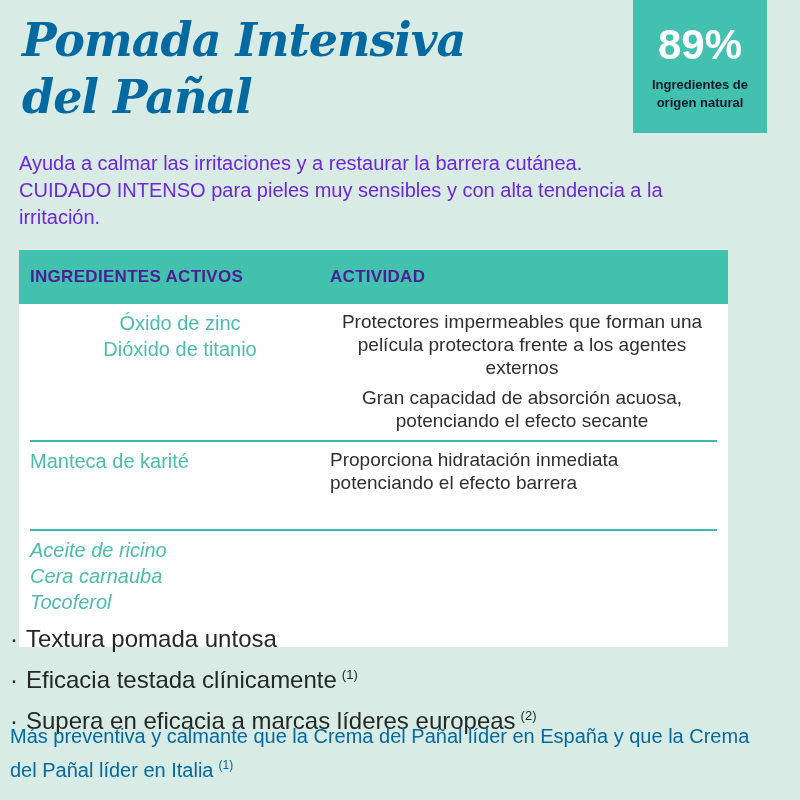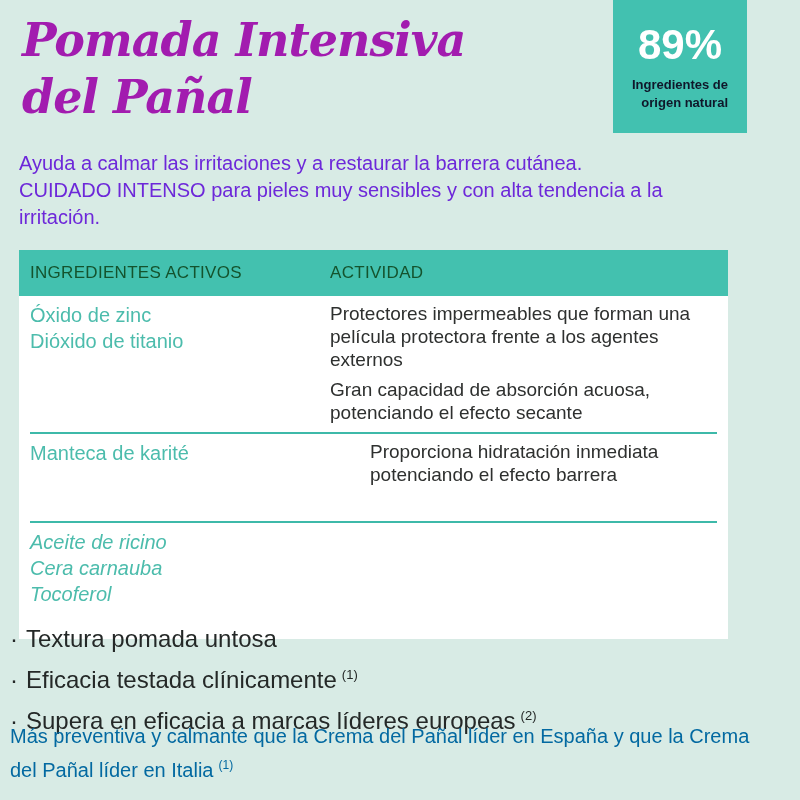--- a/index.html
+++ b/index.html
@@ -11,59 +11,59 @@
     overflow: hidden;
   }
   .canvas { position: relative; width: 800px; height: 800px; }
 
   
   .title {
     position: absolute; left: 22px; top: 12px;
     font-family: "DejaVu Serif", serif;
     font-style: italic; font-weight: bold;
     font-size: 46px; line-height: 1.24;
-    color: #a21caf; letter-spacing: -1px;
+    color: #0369a1; letter-spacing: -1px;
   }
 
   
   .badge {
-    position: absolute; left: 613px; top: 0;
+    position: absolute; left: 633px; top: 0;
     width: 134px; height: 133px;
     background: #42c1b0; color: #ffffff;
     display: flex; flex-direction: column; align-items: center; justify-content: center;
-    text-align: right;
+    text-align: center;
   }
   .badge-value { font-size: 42px; font-weight: bold; line-height: 1; margin-top: 2px; }
   .badge-label { font-size: 13px; line-height: 1.35; margin-top: 10px; color: #0f172a; font-weight: bold; }
 
   
   .intro {
     position: absolute; left: 19px; top: 150px;
     font-size: 20px; line-height: 27px; color: #6d28d9; width: 660px;
   }
 
   
   .table {
     position: absolute; left: 19px; top: 250px; width: 709px;
   }
   .table-header {
-    background: #43c1af; height: 46px;
+    background: #43c1af; height: 54px;
     display: flex; align-items: center;
-    color: #14532d; font-weight: normal; font-size: 17px; letter-spacing: 0.3px;
+    color: #4c1d95; font-weight: bold; font-size: 17px; letter-spacing: 0.3px;
   }
   .table-body { background: #ffffff; }
   .col-ing { width: 311px; padding-left: 11px; flex-shrink: 0; }
   .col-act { flex: 1; padding-right: 14px; }
   .t-row { display: flex; padding: 6px 0 8px; }
   .ing-item { color: #4cbcac; font-size: 20px; line-height: 26px; }
   .act-item { font-size: 19px; line-height: 23px; color: #2e302f; margin-bottom: 7px; }
   .act-item:last-child { margin-bottom: 0; }
   .divider { height: 2px; background: #3db9a9; margin: 0 11px; }
-  .row-1 { min-height: 103px; }
-  .row-2 { min-height: 87px; gap: 40px; }
+  .row-1 { min-height: 103px; text-align: center; }
+  .row-2 { min-height: 87px; }
   .row-3 { min-height: 116px; font-style: italic; }
 
   
   .bullets { position: absolute; left: 10px; top: 616px; color: #242827; }
   .bullet-line { font-size: 24px; line-height: 36px; }
   .bullet-line .marker { margin-right: 8px; }
   .sup { font-size: 13px; vertical-align: super; margin-left: 5px; }
 
   
   .footnote {

